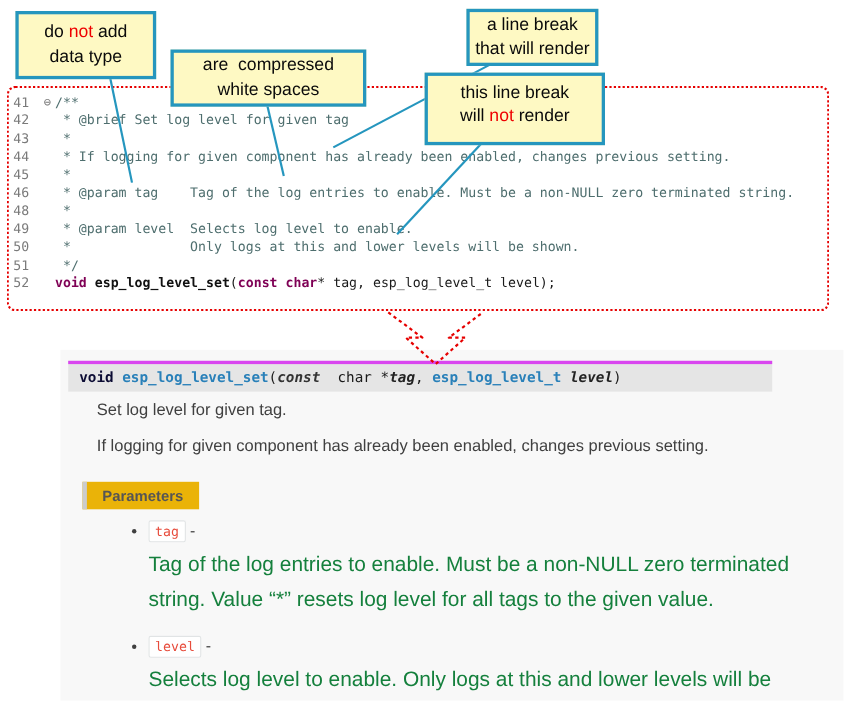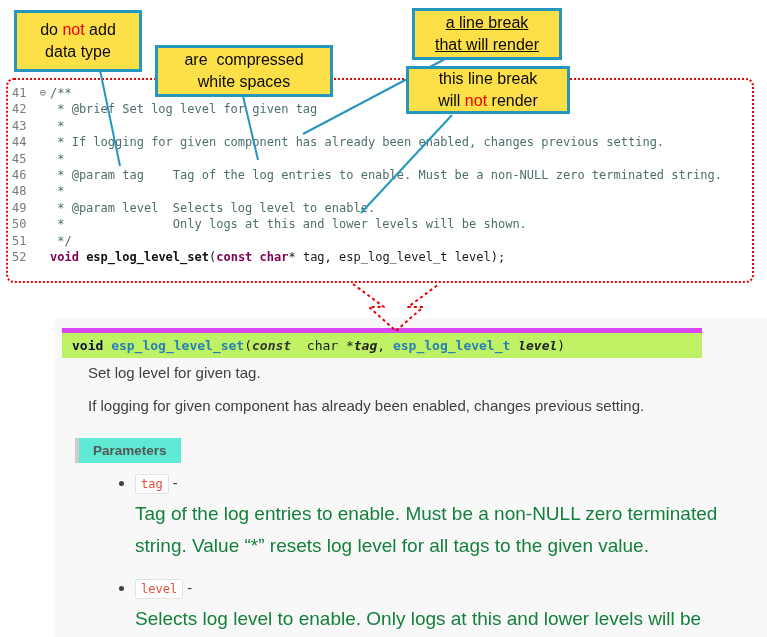--- a/index.html
+++ b/index.html
@@ -2,31 +2,31 @@
 <html><head>
 <meta charset="utf-8">
 <style>
   html,body{margin:0;padding:0;}
   body{
     width:767px;height:637px;position:relative;background:#ffffff;
     font-family:"Liberation Sans", sans-serif;overflow:hidden;
   }
   
   .callout{
-    position:absolute;border:3px solid #2596be;background:#fde047;
+    position:absolute;border:3px solid #2596be;background:#fef9c3;
     display:flex;flex-direction:column;align-items:center;justify-content:center;
     text-align:center;font-size:16px;color:#0a0a0a;line-height:1.35;
     box-sizing:border-box;z-index:10;padding:12px 6px;
   }
   .callout .ln{white-space:pre;}
   .red-word{color:#ee0000;}
   #callout-1{left:14px;top:10px;width:128px;height:62px;}
   #callout-2{left:155px;top:45px;width:178px;height:52px;}
-  #callout-3{left:412px;top:8px;width:150px;height:52px;text-decoration:underline;}
-  #callout-4{left:406px;top:66px;width:164px;height:48px;}
+  #callout-3{left:424px;top:8px;width:120px;height:52px;}
+  #callout-4{left:386px;top:66px;width:164px;height:66px;justify-content:flex-end;}
 
   
   .code-panel{
     position:absolute;left:6px;top:78px;width:748px;height:205px;
     border:2px dotted #e60000;border-radius:8px;background:#ffffff;
     box-sizing:border-box;padding:5px 0 0 4px;z-index:1;
   }
   .code-row{display:flex;font-family:"DejaVu Sans Mono", monospace;font-size:12px;line-height:16.4px;}
   .gutter-num{width:24px;text-align:left;color:#7a7a7a;flex:none;}
   .gutter-fold{width:14px;text-align:center;color:#7a7a7a;flex:none;font-size:11px;}
@@ -36,38 +36,38 @@
   .c-fn{color:#111111;font-weight:bold;}
   .c-plain{color:#1a1a1a;}
 
   
   #overlay-svg{position:absolute;left:0;top:0;z-index:5;pointer-events:none;}
 
   
   .docs-bg{position:absolute;left:55px;top:318px;width:712px;height:319px;background:#f8f8f8;z-index:0;}
   .sig-bar{
     position:absolute;left:62px;top:328px;width:640px;box-sizing:border-box;
-    background:#bef264;border-top:5px solid #d946ef;padding:5px 10px;
+    background:#e5e5e5;border-top:3px solid #d946ef;padding:5px 10px;
     font-family:"DejaVu Sans Mono", monospace;font-size:13px;color:#1a1a1a;z-index:2;
   }
   .sig-bar span{white-space:pre;}
   .sig-ret{font-weight:bold;color:#0b0b33;}
   .sig-name{font-weight:bold;color:#2980b9;}
   .sig-kw{font-weight:bold;font-style:italic;color:#333333;}
   .sig-type2{color:#2980b9;font-weight:bold;}
   .sig-arg{font-style:italic;font-weight:bold;color:#222222;}
   .sig-plain{color:#1a1a1a;}
 
   .doc-p{position:absolute;left:88px;font-size:15px;color:#404040;z-index:2;}
   #doc-p1{top:364px;}
   #doc-p2{top:397px;}
 
   .params-label{
     position:absolute;left:75px;top:438px;display:inline-block;
-    background:#5eead4;border-left:4px solid #cccccc;padding:5px 14px;
+    background:#eab308;border-left:4px solid #cccccc;padding:5px 14px;
     font-size:13.5px;font-weight:bold;color:#555555;z-index:2;
   }
 
   .param-list{
     position:absolute;left:115px;top:474px;width:615px;margin:0;padding:0 0 0 20px;
     list-style:disc;color:#404040;z-index:2;
   }
   .param-list li{margin-bottom:16px;}
   .param-chip{
     font-family:"DejaVu Sans Mono", monospace;font-size:12px;color:#e74c3c;

